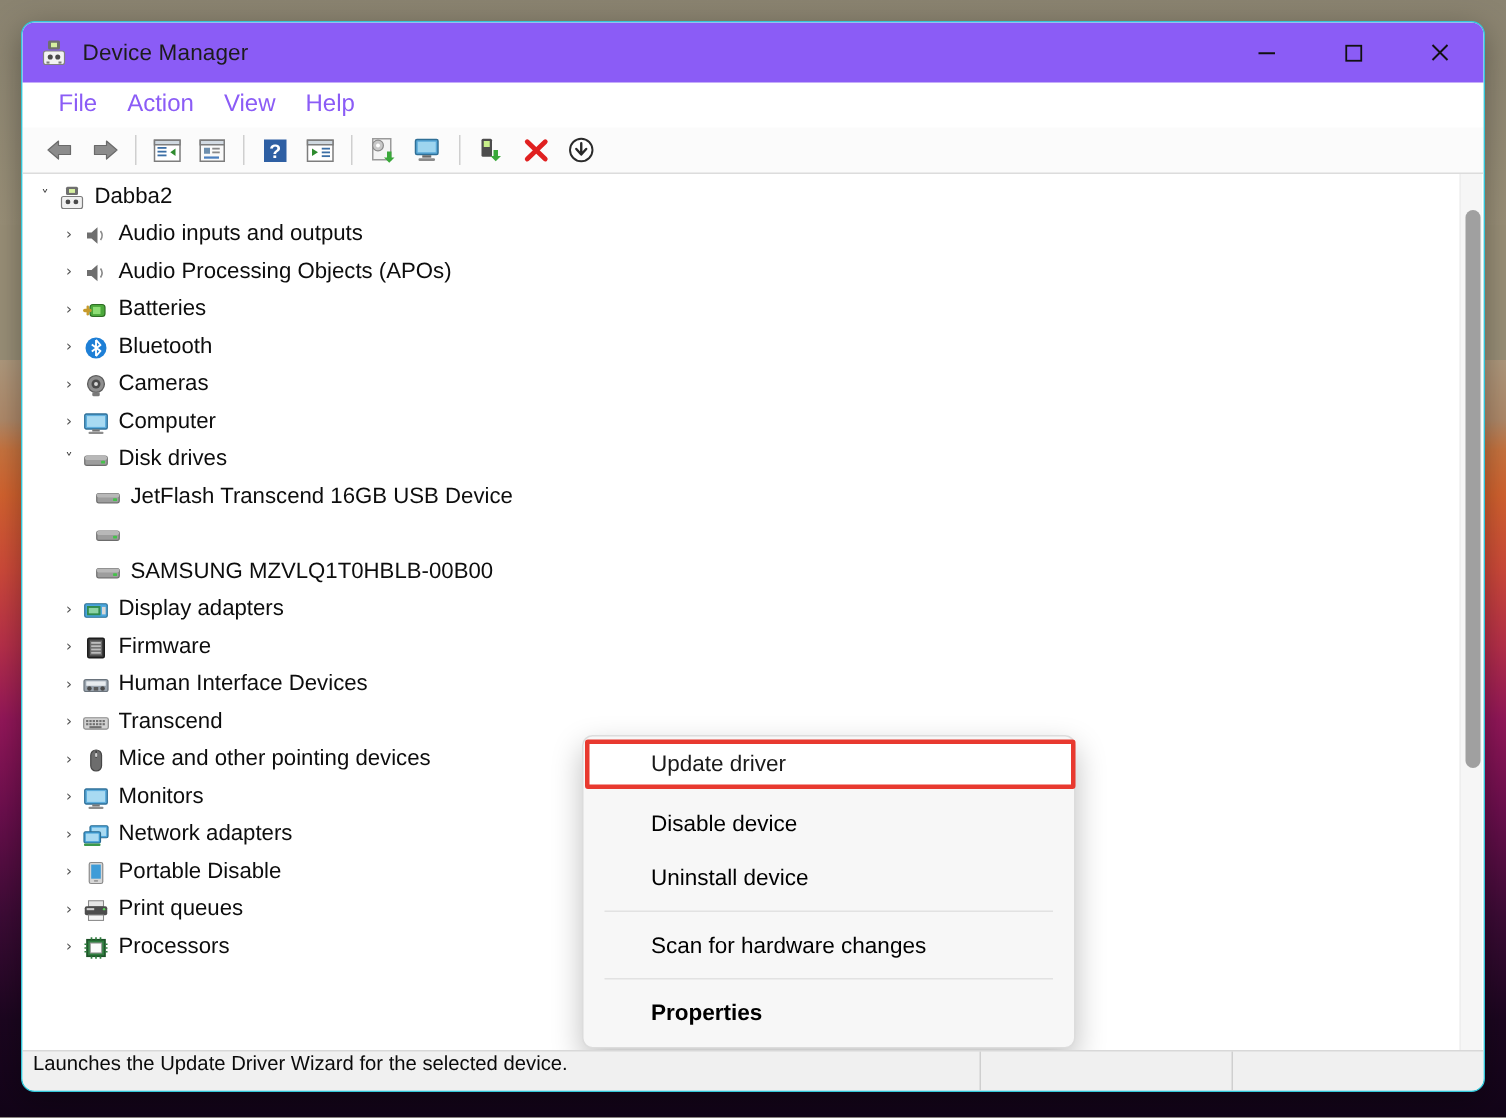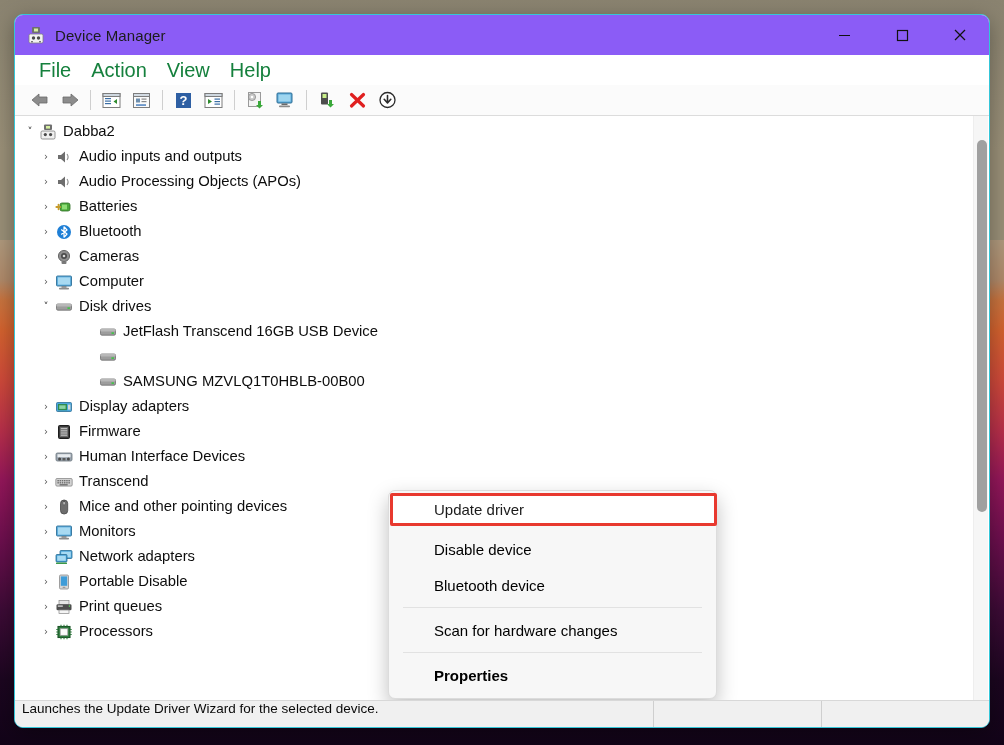--- a/index.html
+++ b/index.html
@@ -70,21 +70,21 @@
   }
 
   
   #menubar {
     height: 30px; flex: 0 0 30px;
     background: #fff;
     display: flex; align-items: center;
     padding-left: 14px;
   }
   .menu-item {
-    font-size: 20px; color: #15803d;
+    font-size: 16px; color: #8b5cf6;
     padding: 3px 10px; border-radius: 3px;
   }
 
   
   #toolbar {
     height: 31px; flex: 0 0 31px;
     background: #fbfbfb;
     border-bottom: 1px solid #dcdcdc;
     display: flex; align-items: center;
     padding-left: 10px; gap: 1px;
@@ -119,21 +119,21 @@
     font-size: 10px; color: #555;
     flex: 0 0 18px;
     font-family: "DejaVu Sans", sans-serif;
   }
   .chev.open { color:#333; }
   .nicon { width: 18px; height: 16px; flex: 0 0 18px; display:block; margin-right: 5px;}
   .label-bg { padding: 2px 3px 3px 1px; border-radius: 2px; }
 
   .lvl0 { padding-left: 6px; }
   .lvl1 { padding-left: 22px; }
-  .lvl2 { padding-left: 66px; align-items: center; }
+  .lvl2 { padding-left: 30px; align-items: center; }
 
   
   #sbar {
     position: absolute; right: 1px; top: 0; bottom: 0;
     width: 15px; background: #f6f6f6;
     border-left: 1px solid #eee;
   }
   #sthumb {
     position: absolute; left: 3px; width: 10px;
     top: 24px; height: 372px;
@@ -556,21 +556,21 @@
         </div>
       </div>
 
     <div id="sbar">
       <div id="sthumb"></div>
     </div>
 
     <div id="ctxmenu">
       <div class="ctx-item">Update driver</div>
       <div class="ctx-item">Disable device</div>
-      <div class="ctx-item">Bluetooth device</div>
+      <div class="ctx-item">Uninstall device</div>
       <div class="ctx-sep"></div>
       <div class="ctx-item">Scan for hardware changes</div>
       <div class="ctx-sep"></div>
       <div class="ctx-item bold">Properties</div>
     </div>
 
     <div id="redbox"></div>
     <div id="redlabel">Update driver</div>
   </div>
 

